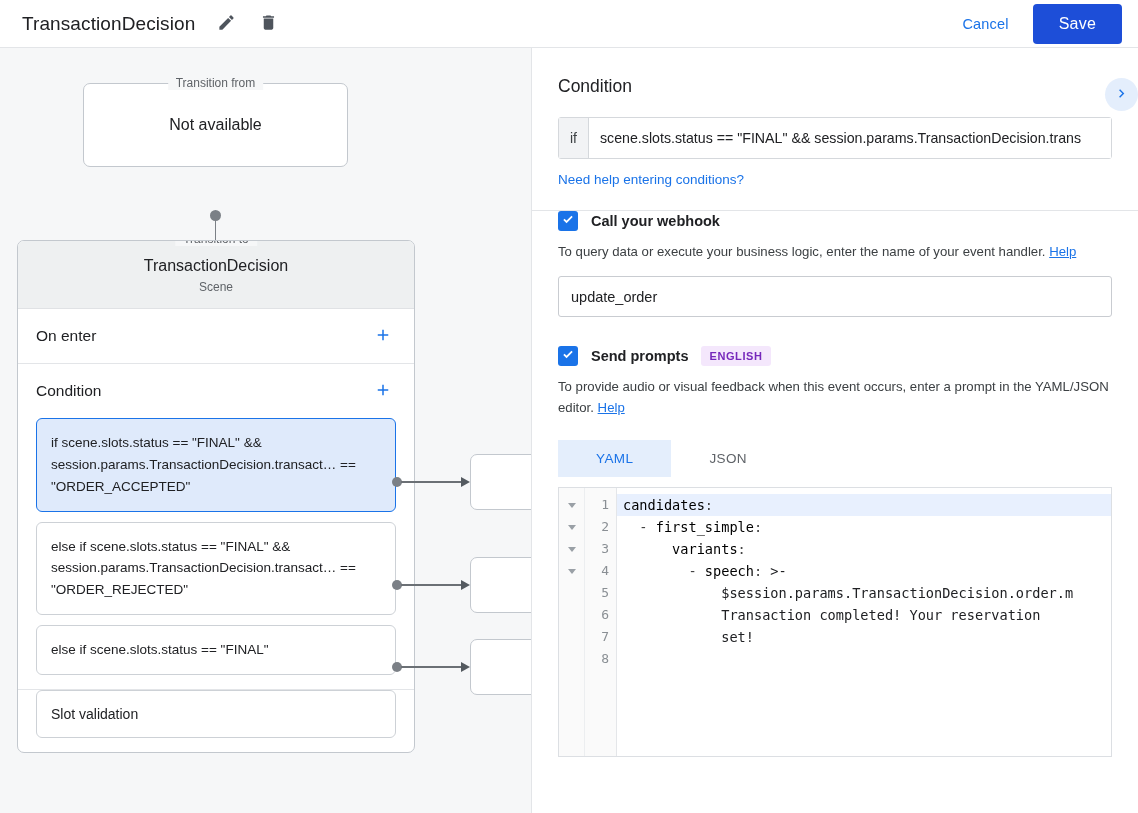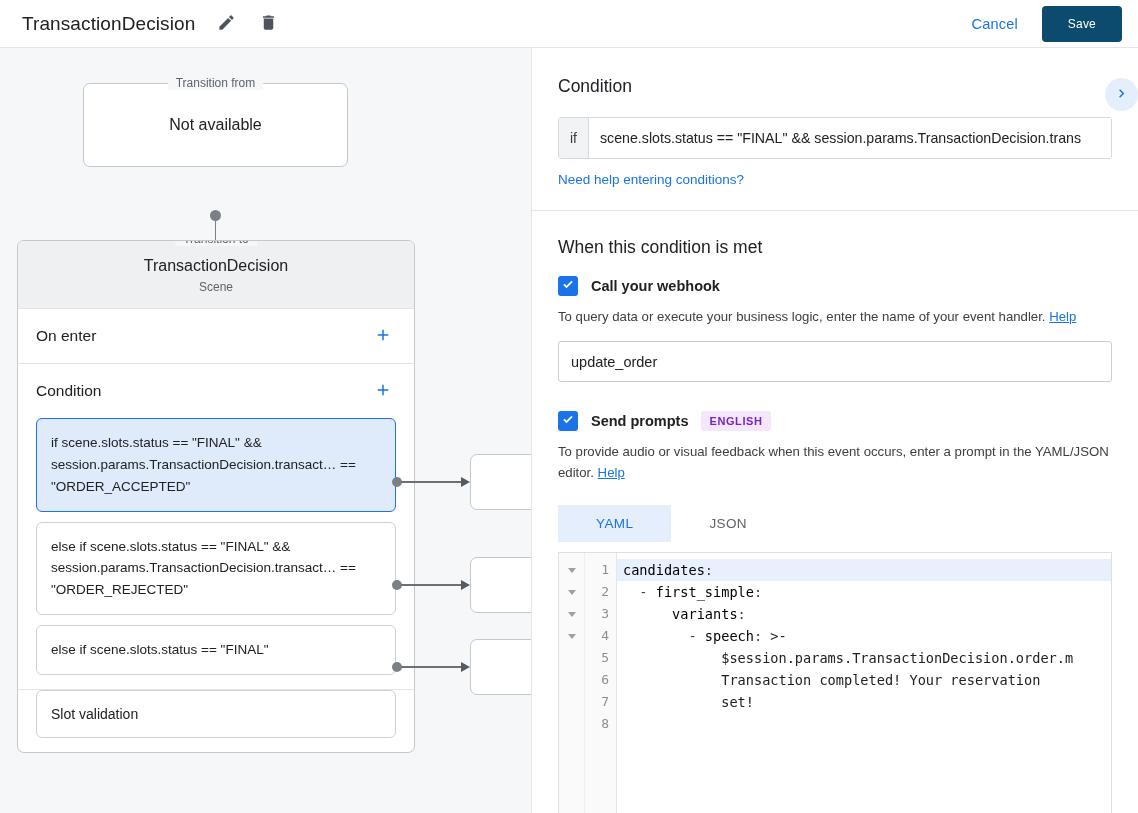--- a/index.html
+++ b/index.html
@@ -28,22 +28,22 @@
     background: transparent; border: none; cursor: pointer;
   }
   .icon-btn svg { fill: #4e545c; }
   .topbar-spacer { flex: 1; }
   .btn-cancel {
     color: #1a73e8; background: transparent; border: none;
     font-size: 14.5px; font-family: inherit; font-weight: 500;
     padding: 9px 14px; border-radius: 4px; cursor: pointer; letter-spacing: .2px;
   }
   .btn-save {
-    background: #0c4a6e; color: #fff; border: none;
-    font-size: 12px; font-family: inherit; font-weight: 500;
+    background: #1d4ed8; color: #fff; border: none;
+    font-size: 16px; font-family: inherit; font-weight: 500;
     padding: 11px 26px; border-radius: 4px; cursor: pointer;
     margin-left: 10px; letter-spacing: .2px;
   }
 
   
   .canvas {
     position: absolute; left: 0; top: 48px; width: 531px; height: 765px;
     background: #f6f7f8; overflow: hidden;
   }
   .canvas-inner { position: relative; width: 700px; height: 765px; }
@@ -348,21 +348,20 @@
       </button>
 
       <div class="if-row">
         <div class="if-label">if</div>
         <input class="if-input" value="scene.slots.status == &quot;FINAL&quot; &amp;&amp; session.params.TransactionDecision.trans" style="">
       </div>
       <a class="help-link">Need help entering conditions?</a>
     </div>
 
     <div class="panel-sec">
-      <div class="sub-h">When this condition is met</div>
 
       
       <div class="check-row">
         <span class="checkbox">
           <span>
             <svg width="14" height="14" viewBox="0 0 24 24" fill="none" stroke-width="3">
                 <path d="M5 12.5l4.5 4.5L19 7.5"></path>
               </svg>
           </span>
         </span>

